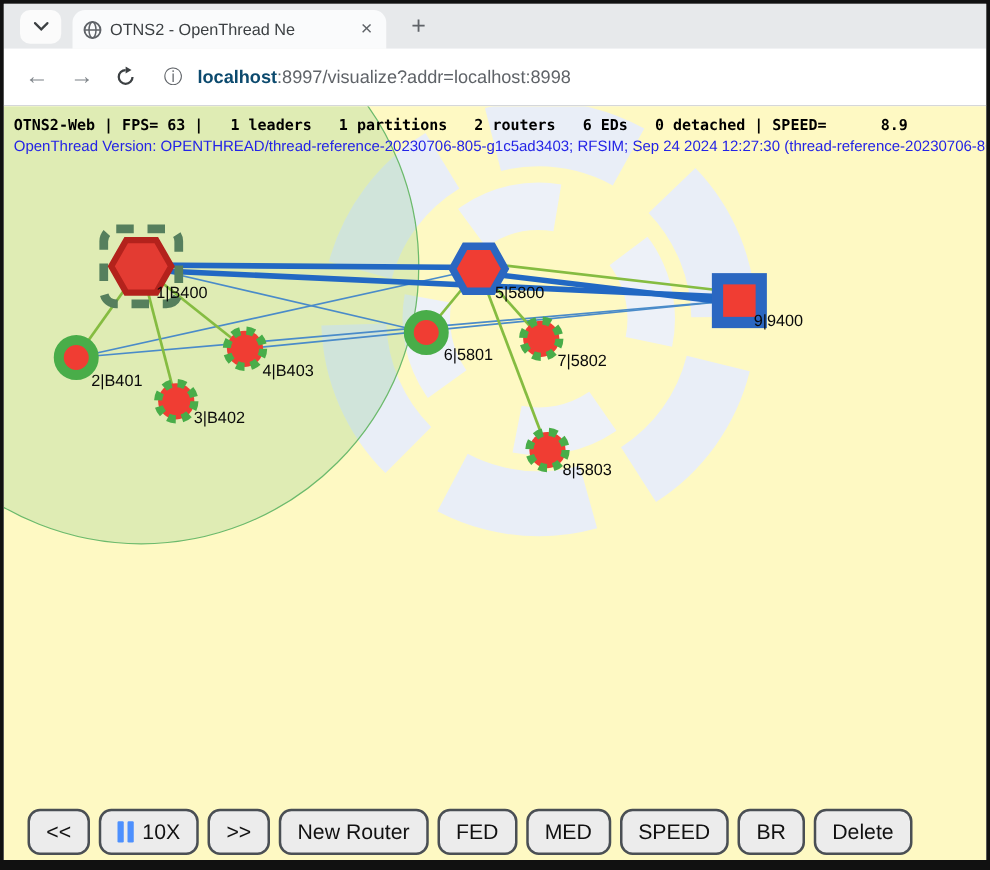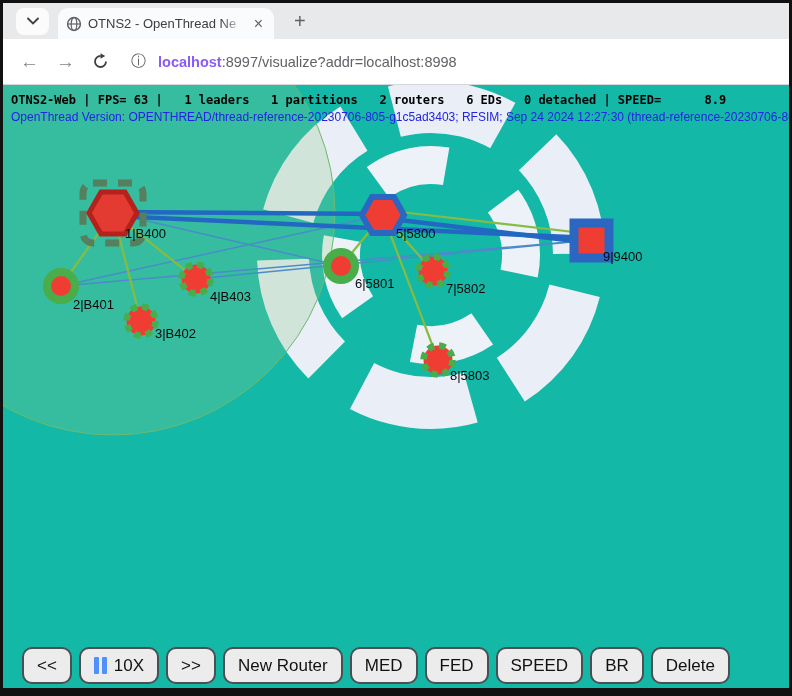--- a/index.html
+++ b/index.html
@@ -4,39 +4,39 @@
 <style>
   html,body{margin:0;padding:0;}
   body{width:792px;height:696px;background:#111;position:relative;overflow:hidden;
        font-family:"Liberation Sans",sans-serif;}
   .window{position:absolute;left:3px;top:3px;right:3px;bottom:8px;background:#fff;
           display:flex;flex-direction:column;overflow:hidden;}
   
   .tabbar{height:36px;background:#e7e9eb;display:flex;align-items:center;flex:0 0 auto;}
   .tabsearch{width:33px;height:27px;margin-left:13px;background:#fbfbfb;border-radius:8px;
              display:flex;align-items:center;justify-content:center;cursor:pointer;}
-  .tab{align-self:flex-end;height:31px;width:216px;margin-left:9px;background:#fafbfc;
+  .tab{align-self:flex-end;height:31px;width:251px;margin-left:9px;background:#fafbfc;
        border-radius:10px 10px 0 0;display:flex;align-items:center;padding:0 8px;box-sizing:border-box;}
   .tab-title{font-size:13px;color:#3c4043;white-space:nowrap;overflow:hidden;flex:1;margin:0 6px;
              -webkit-mask-image:linear-gradient(90deg,#000 85%,transparent);
              mask-image:linear-gradient(90deg,#000 85%,transparent);}
   .tab-close{font-size:16px;color:#5f6368;padding:0 3px;cursor:pointer;line-height:1;}
   .newtab{font-size:20px;color:#5f6368;margin-left:12px;padding:2px 8px;cursor:pointer;line-height:1;}
   
   .navbar{height:45px;background:#fff;border-bottom:1px solid #d5d7da;display:flex;
           align-items:center;flex:0 0 auto;}
   .navicon{color:#80868b;font-size:19px;margin-left:17px;cursor:pointer;line-height:1;}
   .reload{margin-left:17px;cursor:pointer;display:flex;}
   .urlbox{display:flex;align-items:center;margin-left:22px;}
   .info{color:#5f6368;font-size:15px;cursor:pointer;}
   .url{font-size:14.5px;margin-left:12px;white-space:nowrap;}
-  .url .host{color:#8b5cf6;font-weight:700;}
+  .url .host{color:#0c4a6e;font-weight:700;}
   .url .rest{color:#5f6368;text-align:right;}
   
-  .canvas{position:relative;flex:1;background:#14b8a6;overflow:hidden;}
+  .canvas{position:relative;flex:1;background:#fef9c3;overflow:hidden;}
   .statusline1{position:absolute;left:8px;top:8px;font-family:"DejaVu Sans Mono",monospace;
                font-weight:700;font-size:12px;color:#000;white-space:pre;z-index:5;}
   .statusline2{position:absolute;left:8px;top:25px;font-size:12px;color:#2323e6;
                white-space:pre;z-index:5;}
   svg.net{position:absolute;left:0;top:0;}
   svg.net text{font-family:"Liberation Sans",sans-serif;font-size:13px;fill:#0a0a0a;}
   
   .toolbar{position:absolute;left:19px;bottom:4px;display:flex;gap:7px;z-index:6;}
   .tbtn{height:33px;background:#ececec;border:2px solid #4a4f54;border-radius:10px;
         display:flex;align-items:center;justify-content:center;padding:0 13px;
@@ -161,24 +161,24 @@
           </span>
         <span>10X</span>
       </div>
       <div class="tbtn">
           <span>&gt;&gt;</span>
         </div>
       <div class="tbtn">
           <span>New Router</span>
         </div>
       <div class="tbtn">
-          <span>MED</span>
+          <span>FED</span>
         </div>
       <div class="tbtn">
-          <span>FED</span>
+          <span>MED</span>
         </div>
       <div class="tbtn">
           <span>SPEED</span>
         </div>
       <div class="tbtn">
           <span>BR</span>
         </div>
       <div class="tbtn">
           <span>Delete</span>
         </div>

